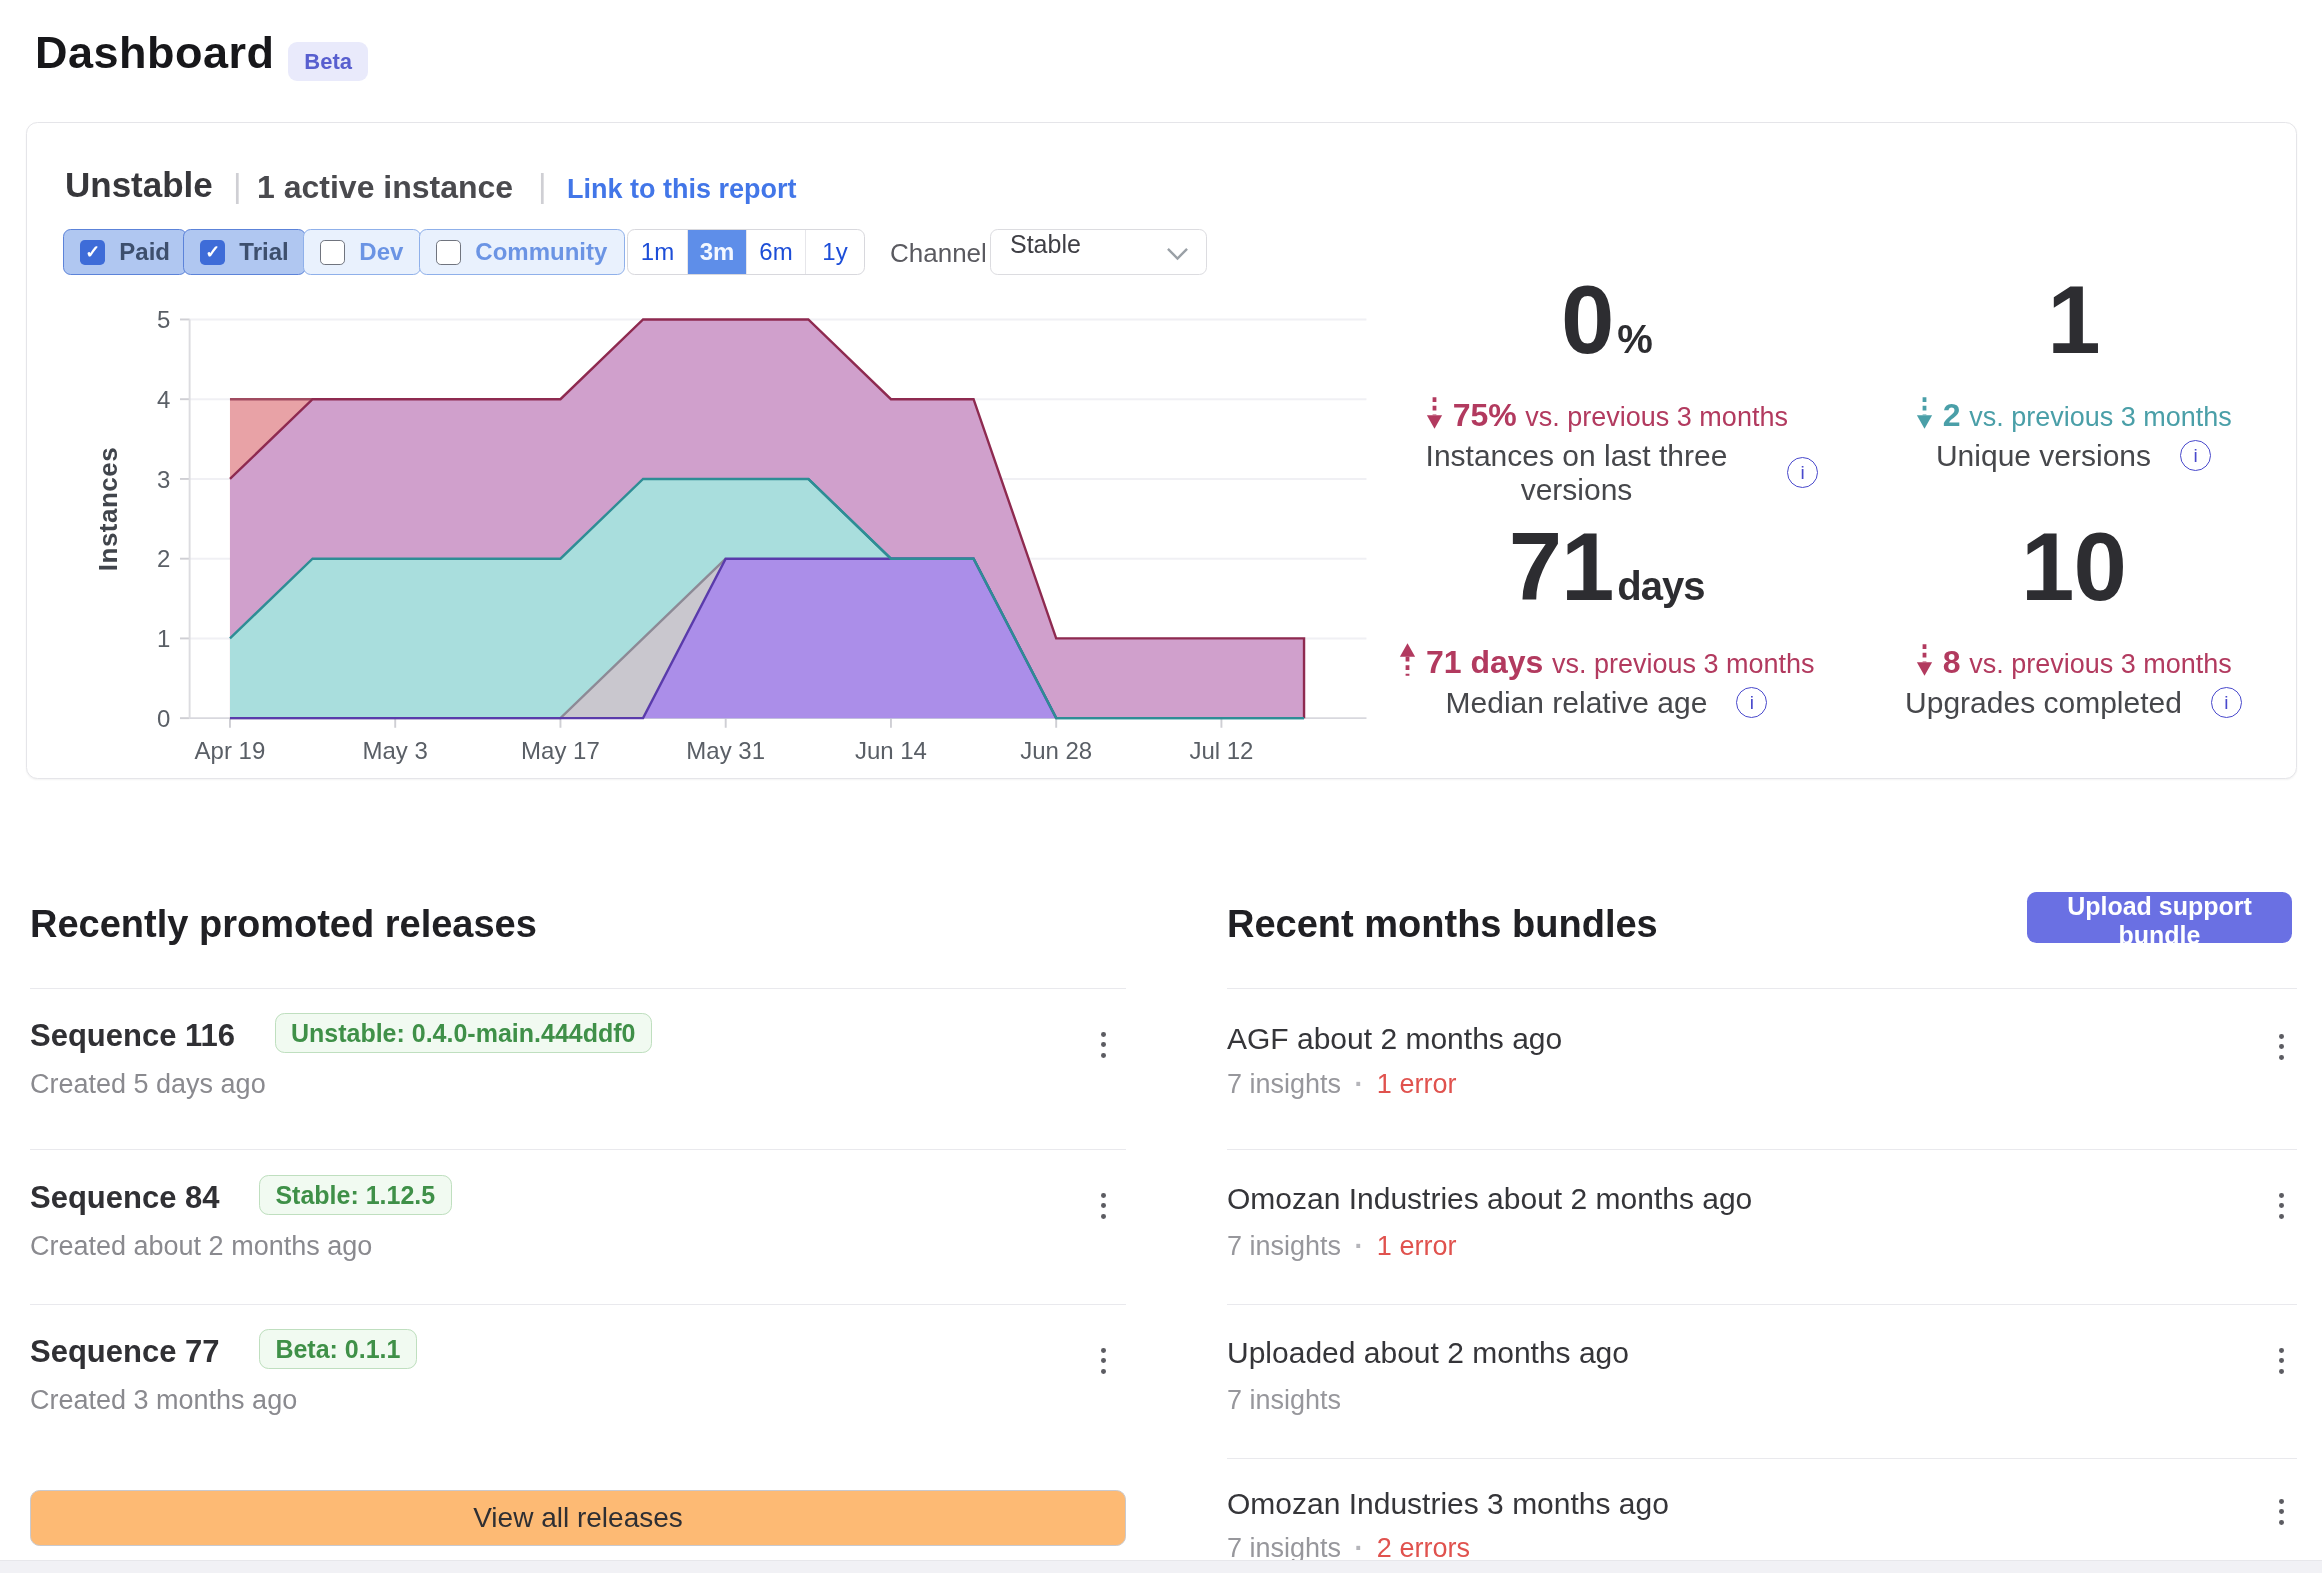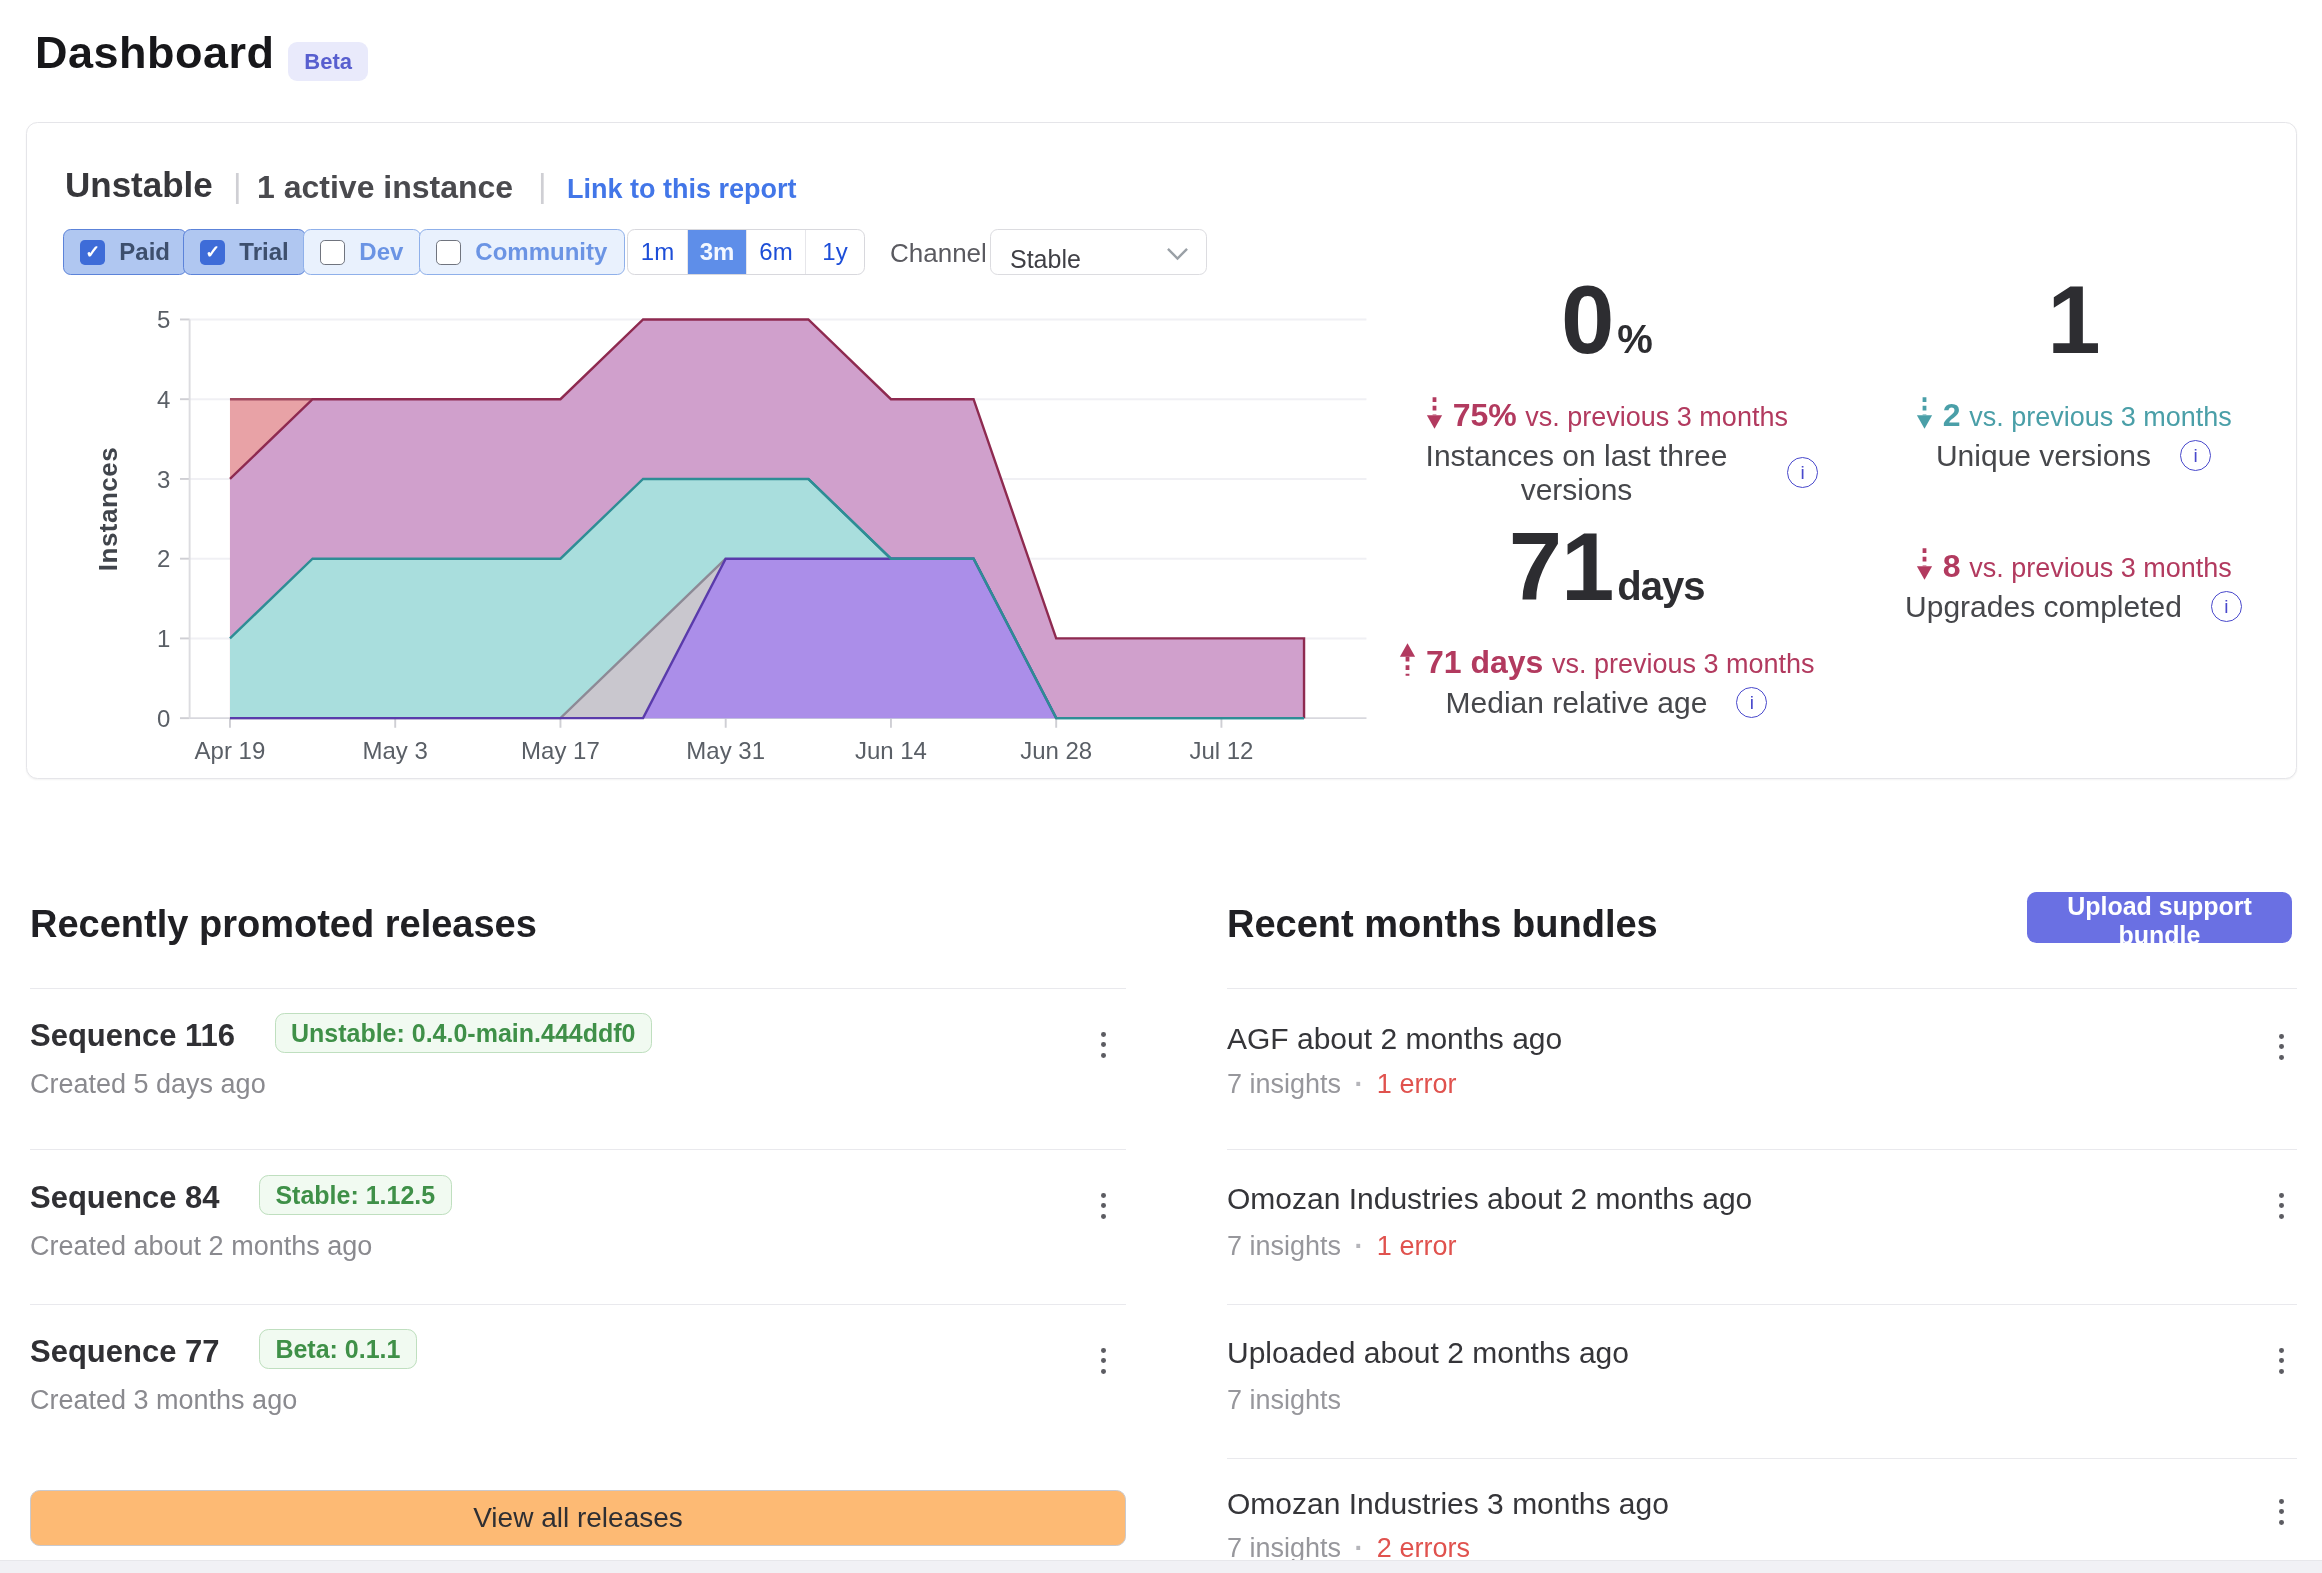--- a/index.html
+++ b/index.html
@@ -34,21 +34,21 @@
   
   .seg-group { left:627px; top:229px; height:46px; display:flex; border:1px solid #d8d8dd; border-radius:7.7px;
                overflow:hidden; background:#fff; }
   .seg { width:59px; height:100%; display:flex; align-items:center; justify-content:center; font-size:24px;
          color:#1d4ed8; cursor:pointer; border-left:1px solid #e6e6ea; }
   .seg:first-child { border-left:none; }
   .seg.sel { background:#5e8ee9; color:#f4f8ff; font-weight:600; }
 
   .channel-label { left:890px; top:238px; font-size:26px; color:#5a5a60; }
   .channel-select { left:990px; top:229px; width:217px; height:46px; border:1px solid #dcdce0; border-radius:7.7px;
-                    background:#fff; display:flex; align-items:flex-end; padding:0 19px; font-size:25px; color:#3f3f45;
+                    background:#fff; display:flex; align-items:flex-start; padding:0 19px; font-size:25px; color:#3f3f45;
                     cursor:pointer; }
   .channel-select svg { position:absolute; right:17.3px; top:17.3px; }
 
   
   .chart-svg { left:58px; top:303px; }
   .y-axis-title { left:108px; top:509px; transform:translate(-50%,-50%) rotate(-90deg); font-size:26px; font-weight:700;
                   color:#41454c; letter-spacing:0.5px; white-space:nowrap; }
 
   
   .stat { width:423px; text-align:center; }
@@ -224,20 +224,21 @@
     <b>71 days</b>
       <span>vs. previous 3 months</span>
   </div>
   <div class="stat-label">
     <span>Median relative age</span>
       <i class="info-icon">i</i>
   </div>
 </div>
 
 <div class="abs stat s3">
+  <div class="stat-number"><span>10</span></div>
   <div class="stat-delta maroon">
     <svg width="19" height="37" viewBox="0 0 20 38">
       <line x1="10" y1="3" x2="10" y2="22" stroke="#b23a5f" stroke-width="4" stroke-dasharray="5 4"></line>
       <polygon points="2,22 18,22 10,36" fill="#b23a5f"></polygon>
     </svg>
     <b>8</b>
       <span>vs. previous 3 months</span>
   </div>
   <div class="stat-label">
     <span>Upgrades completed</span>

